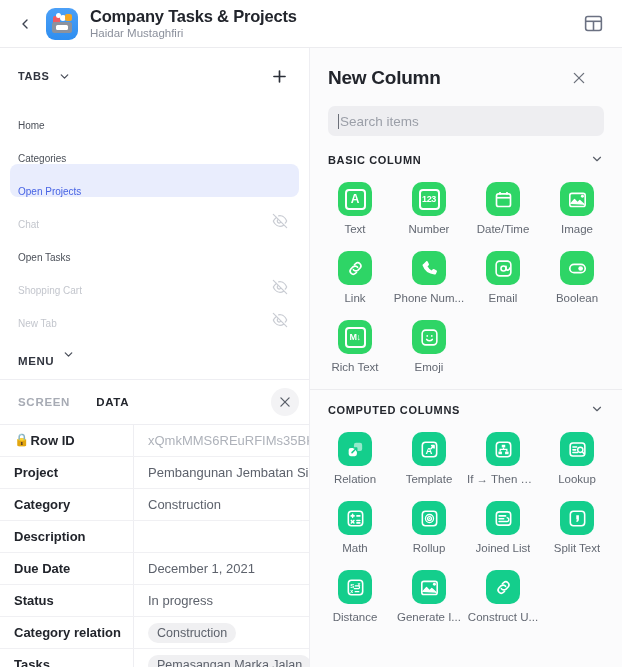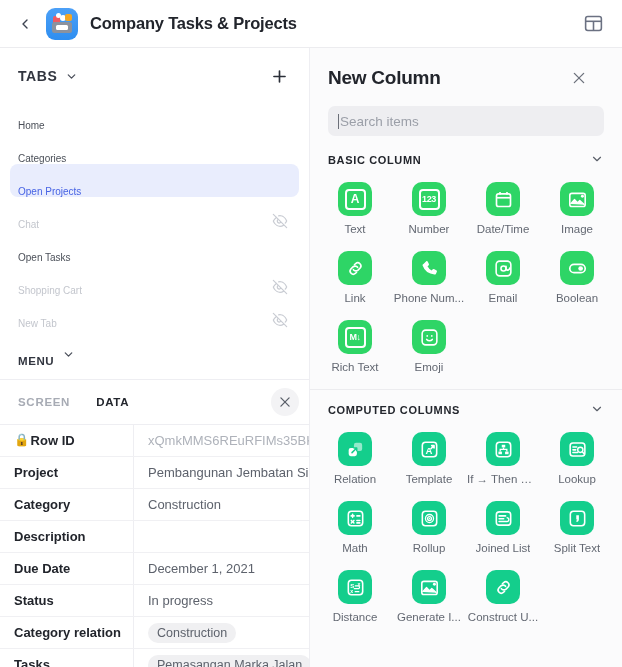--- a/index.html
+++ b/index.html
@@ -56,21 +56,21 @@
 
   
   .left {
     width: 310px; min-width: 310px; background: #fff;
     display: flex; flex-direction: column; min-height: 0;
     border-right: 1px solid #eeeef2;
   }
   .tabs-head {
     display: flex; align-items: center; padding: 16px 18px 10px 18px;
   }
-  .tabs-label { font-size: 14px; font-weight: bold; letter-spacing: .6px; color: #31353f; }
+  .tabs-label { font-size: 11px; font-weight: bold; letter-spacing: .6px; color: #31353f; }
   .chev { margin-left: 8px; display: flex; align-items: center; color: #4a4f5a; }
   .spacer { flex: 1 1 auto; }
   .plus-btn { width: 24px; height: 24px; display: flex; align-items: center; justify-content: center; color: #2b2f38; cursor: pointer; }
 
   .navlist { padding: 0 10px; }
   .navitem {
     height: 33px; display: flex; align-items: flex-end;
     padding: 0 10px 0 8px; border-radius: 8px; margin-bottom: 0px;
     font-size: 10px; color: #4b5059; cursor: pointer;
   }
@@ -175,20 +175,21 @@
     </div>
     <div class="app-icon">
       <span class="dot d1"></span>
         <span class="dot d4"></span>
         <span class="dot d2"></span>
         <span class="dot d3"></span>
       <span class="tray"></span>
     </div>
     <div class="title-wrap">
       <div class="app-title">Company Tasks &amp; Projects</div>
+      <div class="app-sub">Haidar Mustaghfiri</div>
     </div>
     <div class="grid-btn">
       <svg width="21" height="21" viewBox="0 0 24 24" fill="none" stroke="#6b7182" stroke-width="1.8">
         <rect x="3" y="4" width="18" height="16" rx="2.5"></rect>
           <line x1="3" y1="9.5" x2="21" y2="9.5"></line>
           <line x1="12" y1="9.5" x2="12" y2="20"></line>
       </svg>
     </div>
   </div>
 

